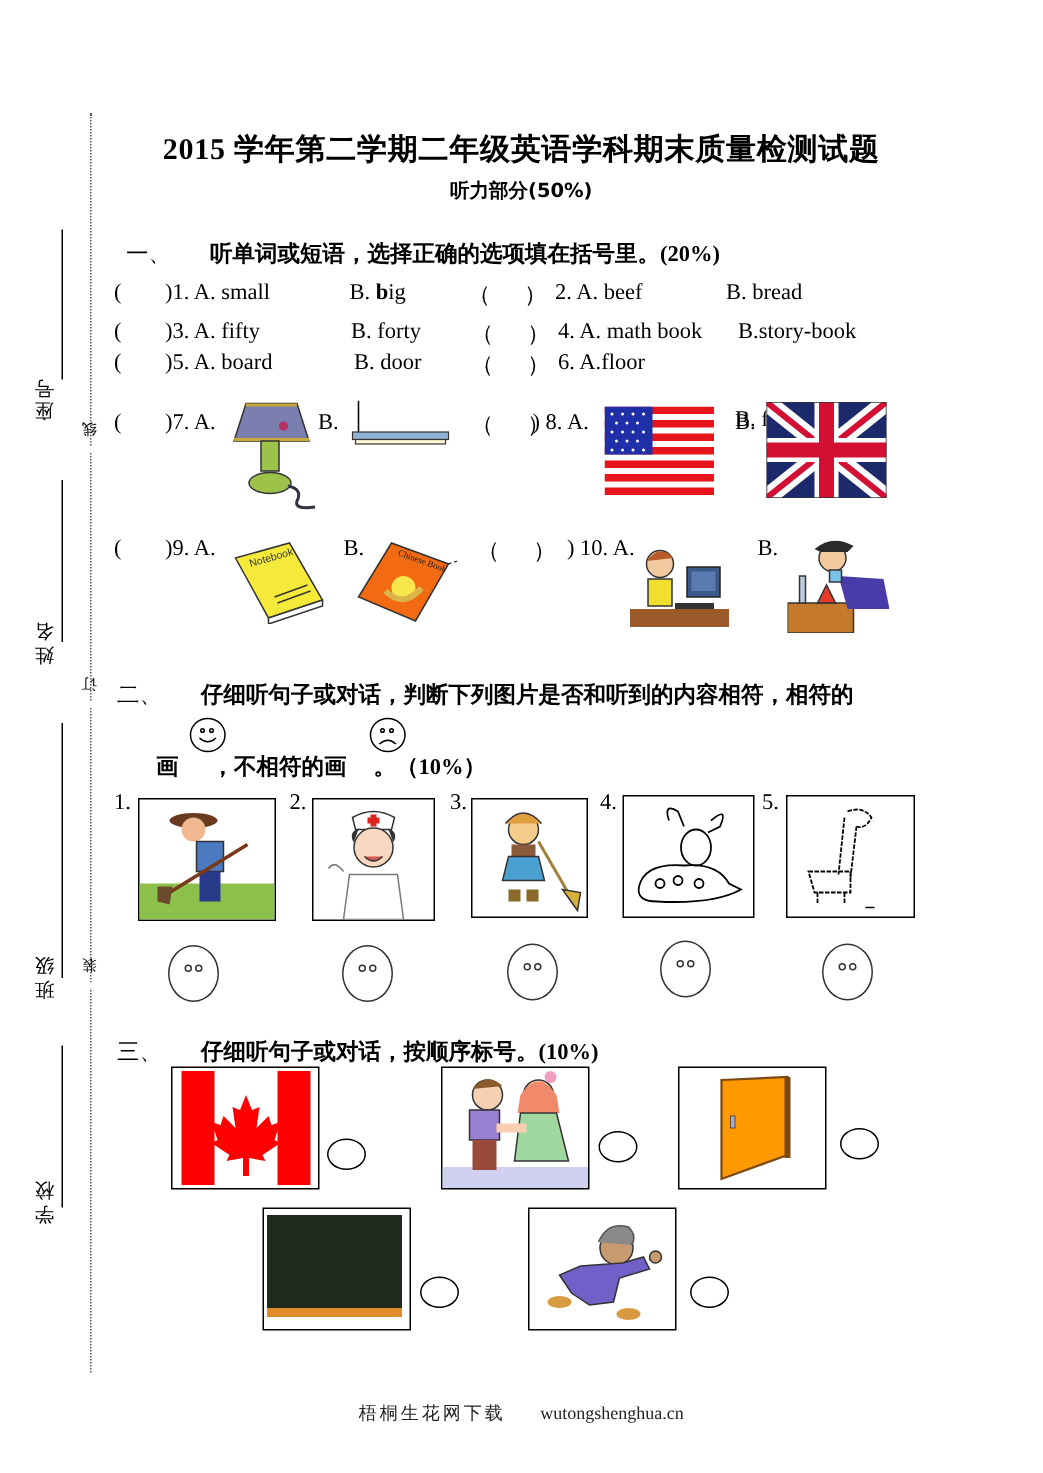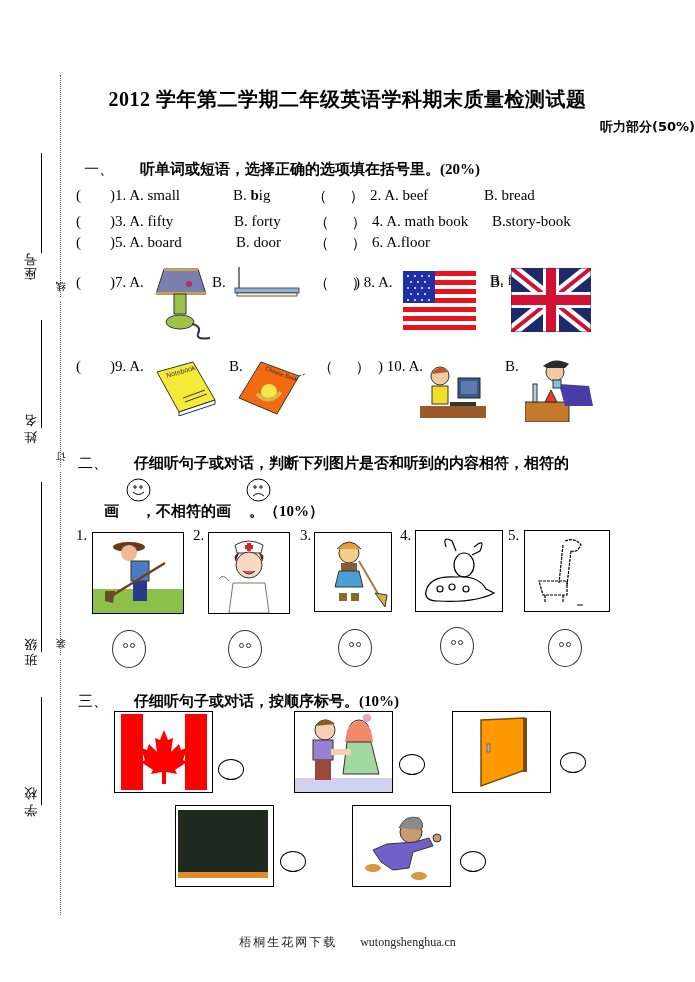--- a/index.html
+++ b/index.html
@@ -1,20 +1,20 @@
 <!DOCTYPE html>
 <html><head>
 <meta charset="utf-8">
 <style>
   html, body { margin:0; padding:0; background:#fff; }
   body { width:695px; height:982px; position:relative; overflow:hidden;
          font-family:"Liberation Serif", "DejaVu Serif", serif; color:#000; }
   .abs { position:absolute; }
   .title { left:0; width:695px; top:86px; text-align:center; font-size:20px; font-weight:bold; letter-spacing:0.5px; }
-  .subtitle { left:0; width:695px; top:118px; text-align:right; font-size:13px; font-weight:bold; font-family:"DejaVu Sans", sans-serif; }
+  .subtitle { left:0; width:695px; top:118px; text-align:center; font-size:13px; font-weight:bold; font-family:"DejaVu Sans", sans-serif; }
   .sec { font-size:15px; font-weight:bold; }
   .sec .num { font-weight:normal; display:inline-block; width:56px; }
   .row { font-size:15px; white-space:nowrap; }
   .margin-line { width:1px; background:#000; left:41px; }
   .dotted { left:60px; top:75px; height:840px; border-left:1px dotted #555; width:0; }
   .vlabel { left:22px; font-size:13px; writing-mode:vertical-rl; transform:rotate(180deg); letter-spacing:6px; font-family:"DejaVu Serif", serif; }
   .vcut { left:54px; font-size:10px; background:#fff; writing-mode:vertical-rl; transform:rotate(180deg); padding:2px 0; }
   .box { border:1.3px solid #000; background:#fff; box-sizing:border-box; }
   .face { width:34px; height:38px; border:1px solid #333; border-radius:50%; box-sizing:border-box; }
   .face::before, .face::after { content:""; position:absolute; top:12px; width:3px; height:3px; border:1px solid #333; border-radius:50%; }
@@ -32,21 +32,21 @@
 <div class="abs margin-line" style="top:482px;height:170px;"></div>
 <div class="abs margin-line" style="top:697px;height:108px;"></div>
 <div class="abs vlabel" style="top:270px;">座 号</div>
 <div class="abs vlabel" style="top:432px;">姓 名</div>
 <div class="abs vlabel" style="top:655px;">班 级</div>
 <div class="abs vlabel" style="top:805px;">学 校</div>
 <div class="abs vcut" style="top:298px;">线</div>
 <div class="abs vcut" style="top:468px;">订</div>
 <div class="abs vcut" style="top:655px;">装</div>
 
-<div class="abs title">2012 学年第二学期二年级英语学科期末质量检测试题</div>
+<div class="abs title">2015 学年第二学期二年级英语学科期末质量检测试题</div>
 <div class="abs subtitle">听力部分(50%)</div>
 
 <div class="abs sec" style="left:84px;top:160px;">
   <span class="num">一、</span><span>听单词或短语，选择正确的选项填在括号里。(20%)</span>
 </div>
 
 <div class="abs row" style="left:76px;top:187px;">
   <span style="display:inline-block;width:34px;">(</span><span>)1. A. small</span>
 </div>
 <div class="abs row" style="left:233px;top:187px;">B. <b>b</b>ig</div>

